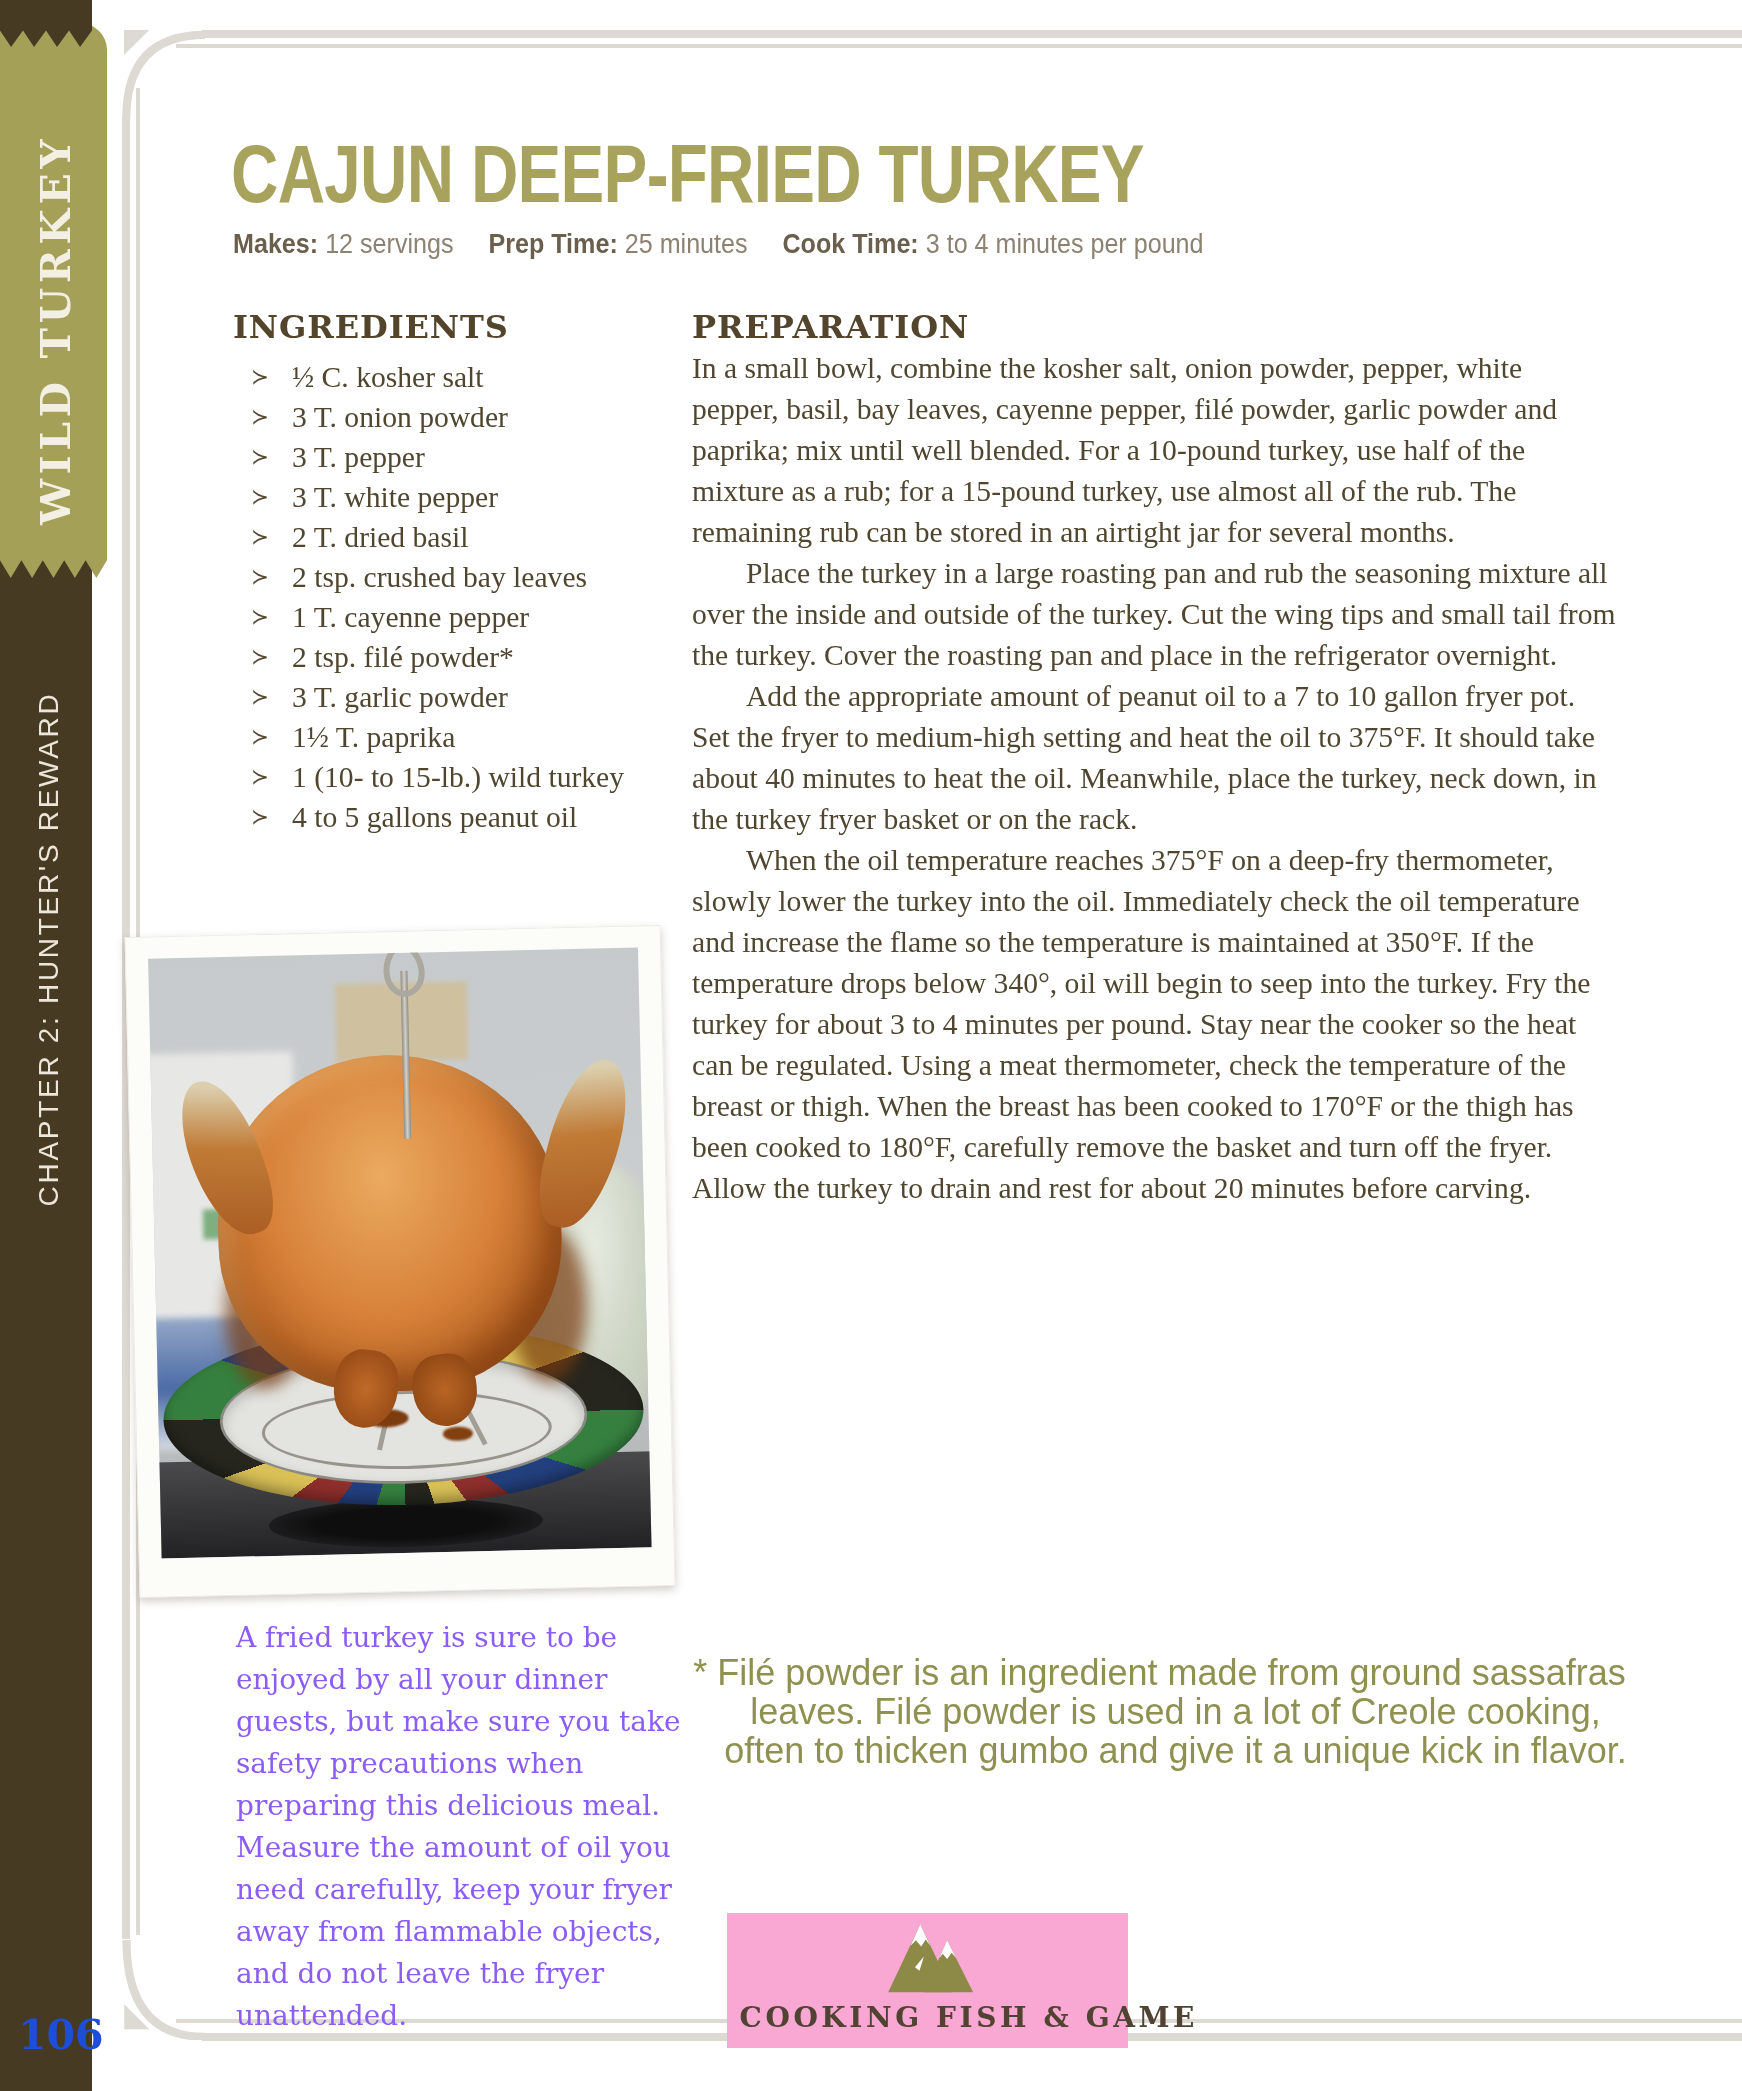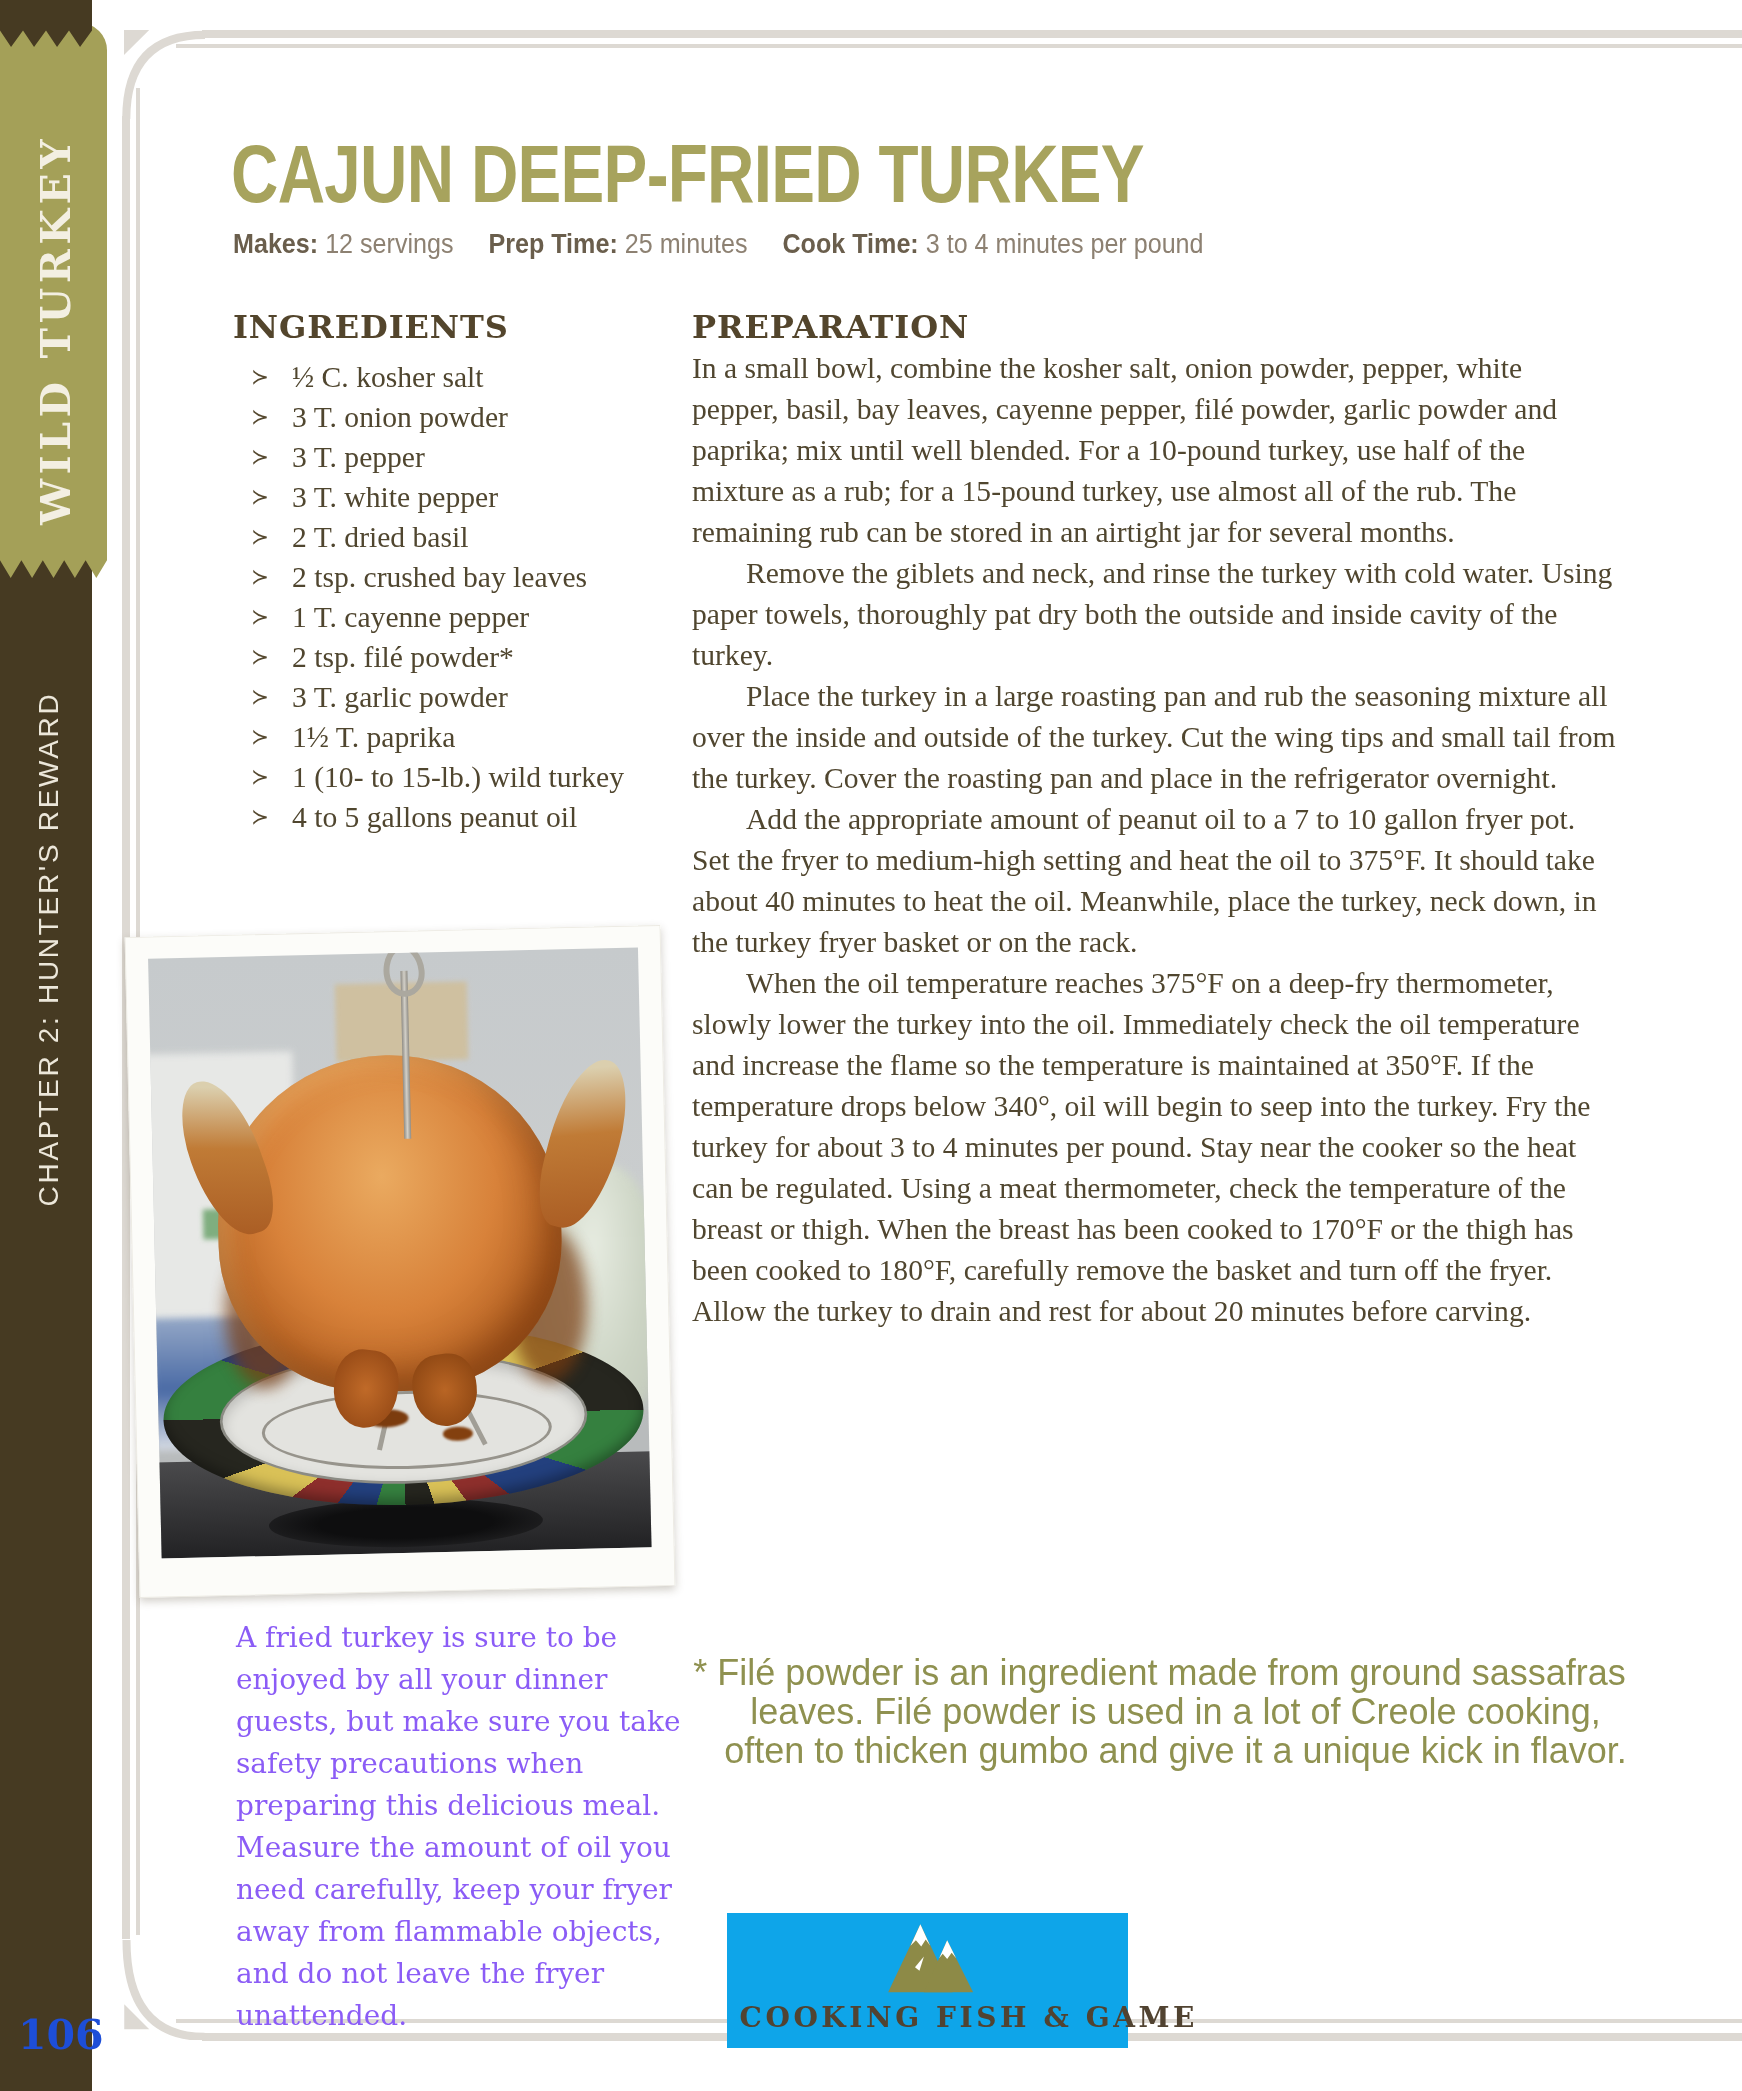--- a/index.html
+++ b/index.html
@@ -99,21 +99,21 @@
   .wing-right{right:5%;top:18%;width:14%;height:29%;transform:rotate(16deg);border-radius:60% 50% 60% 40%;
      background:linear-gradient(160deg,#dbcfae 10%,#c07b36 45%,#a85a22);}
   .shade-left{left:14%;top:48%;width:16%;height:24%;border-radius:50%;background:#7a3c10;filter:blur(8px);opacity:.7;}
   .shade-right{right:12%;top:46%;width:16%;height:26%;border-radius:50%;background:#7a3c10;filter:blur(8px);opacity:.7;}
   .drum-l{left:36%;top:66%;width:13%;height:13%;transform:rotate(8deg);border-radius:50% 50% 60% 60%;
      background:radial-gradient(#c06a28,#8d4312);}
   .drum-r{left:52%;top:67%;width:13%;height:12%;transform:rotate(-6deg);border-radius:50% 50% 60% 60%;
      background:radial-gradient(#b96524,#84400f);}
 
   
-  .footer{position:absolute;left:727px;top:1913px;width:376px;background:#0ea5e9;z-index:5;
+  .footer{position:absolute;left:727px;top:1913px;width:376px;background:#f9a8d4;z-index:5;
      text-align:center;padding:3.6px 12.5px 14.3px 12.5px;}
   .footer .brand{font-family:"DejaVu Serif",serif;font-weight:bold;font-size:28px;
      letter-spacing:3.6px;color:#514331;margin-top:3.6px;white-space:nowrap;}
 </style>
 </head>
 <body>
 
 <div class="brown-band"></div>
 <div class="olive-tab"></div>
 <div class="brown-cap"></div>
@@ -160,21 +160,20 @@
     <li><span class="blt">≻</span><span>1½ T. paprika</span></li>
     <li><span class="blt">≻</span><span>1 (10- to 15-lb.) wild turkey</span></li>
     <li><span class="blt">≻</span><span>4 to 5 gallons peanut oil</span></li>
   </ul>
 </div>
 
 <div class="prep">
   <h2 class="col-head">PREPARATION</h2>
   <div class="body">
     <p class="p0">In a small bowl, combine the kosher salt, onion powder, pepper, white pepper, basil, bay leaves, cayenne pepper, filé powder, garlic powder and paprika; mix until well blended. For a 10-pound turkey, use half of the mixture as a rub; for a 15-pound turkey, use almost all of the rub. The remaining rub can be stored in an airtight jar for several months.</p>
-    <p>Remove the giblets and neck, and rinse the turkey with cold water. Using paper towels, thoroughly pat dry both the outside and inside cavity of the turkey.</p>
     <p>Place the turkey in a large roasting pan and rub the seasoning mixture all over the inside and outside of the turkey. Cut the wing tips and small tail from the turkey. Cover the roasting pan and place in the refrigerator overnight.</p>
     <p>Add the appropriate amount of peanut oil to a 7 to 10 gallon fryer pot. Set the fryer to medium-high setting and heat the oil to 375°F. It should take about 40 minutes to heat the oil. Meanwhile, place the turkey, neck down, in the turkey fryer basket or on the rack.</p>
     <p>When the oil temperature reaches 375°F on a deep-fry thermometer, slowly lower the turkey into the oil. Immediately check the oil temperature and increase the flame so the temperature is maintained at 350°F. If the temperature drops below 340°, oil will begin to seep into the turkey. Fry the turkey for about 3 to 4 minutes per pound. Stay near the cooker so the heat can be regulated. Using a meat thermometer, check the temperature of the breast or thigh. When the breast has been cooked to 170°F or the thigh has been cooked to 180°F, carefully remove the basket and turn off the fryer. Allow the turkey to drain and rest for about 20 minutes before carving.</p>
   </div>
 </div>
 
 <div class="polaroid">
   <div class="photo">
     <div class="bg-box"></div>
     <div class="bg-appl"></div>

